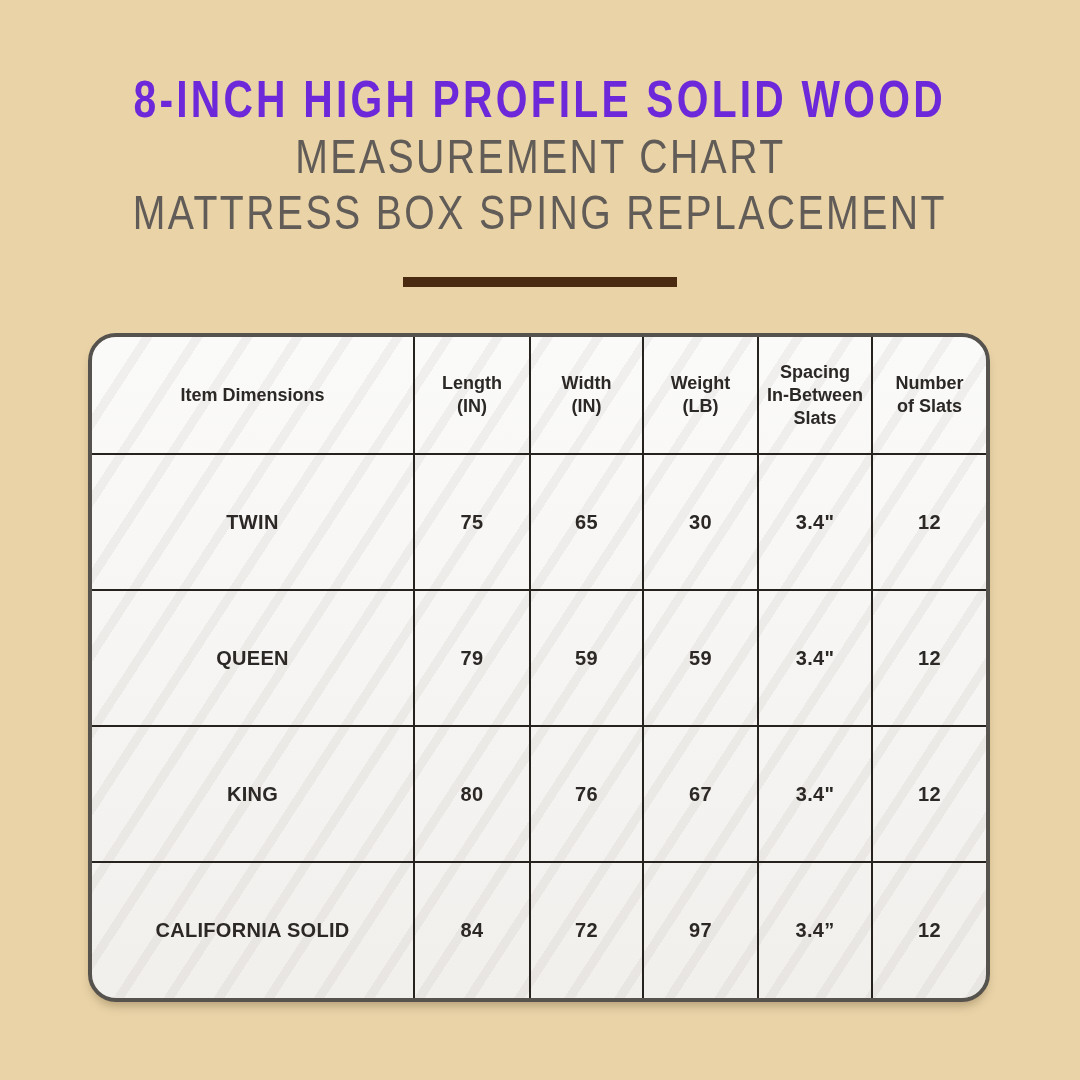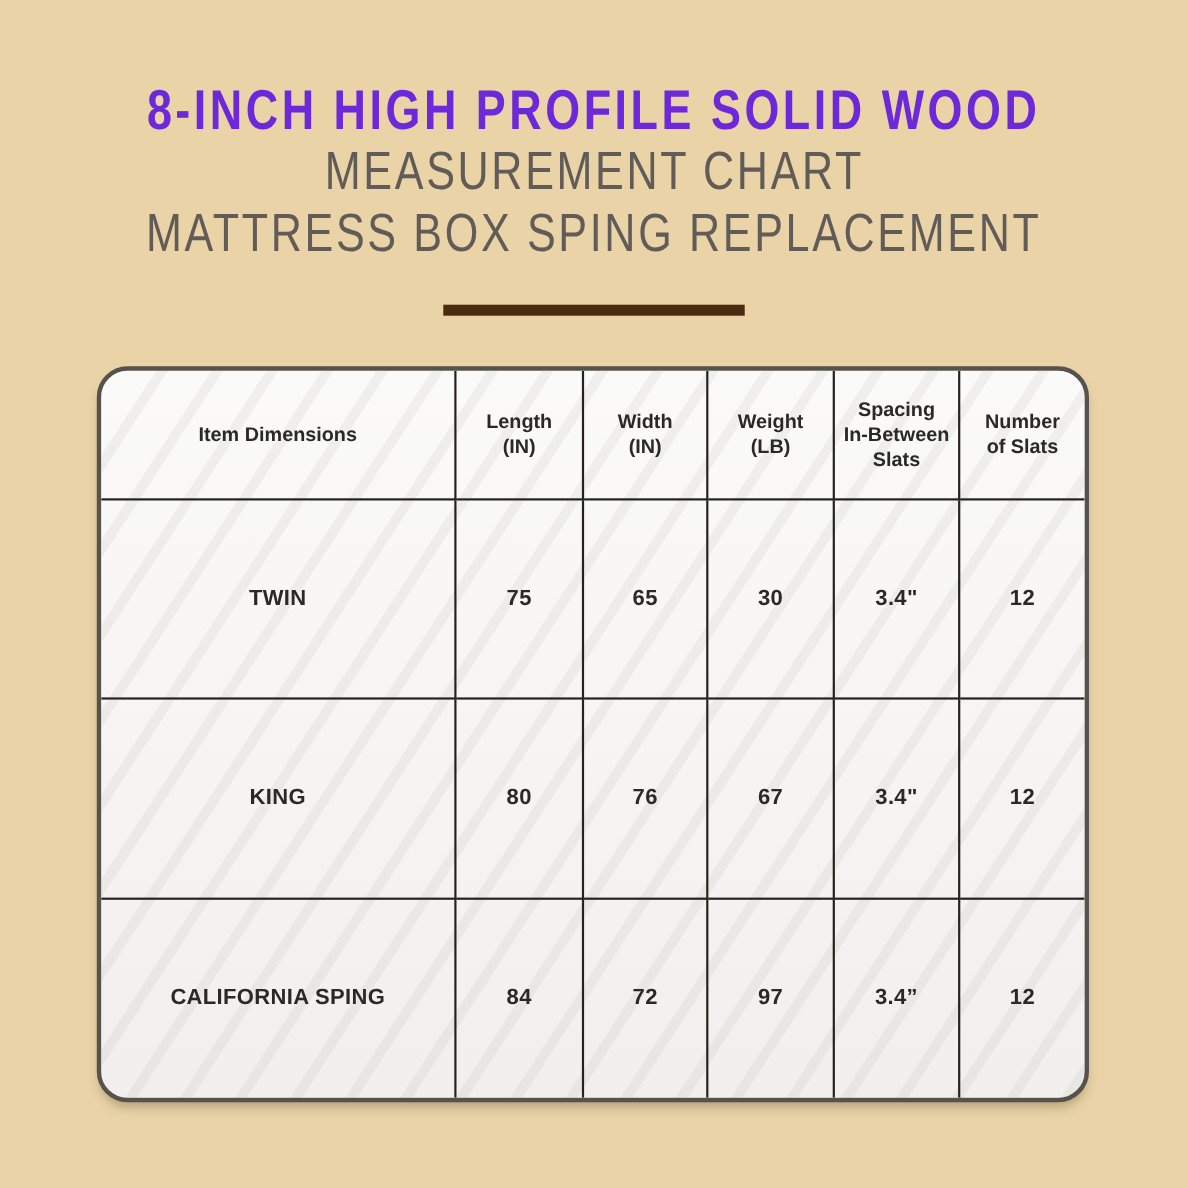--- a/index.html
+++ b/index.html
@@ -164,29 +164,37 @@
     <tbody>
       <tr>
         <td><span class="cell-label">TWIN</span></td>
         <td><span class="cell-label">75</span></td>
         <td><span class="cell-label">65</span></td>
         <td><span class="cell-label">30</span></td>
         <td><span class="cell-label">3.4"</span></td>
         <td><span class="cell-label">12</span></td>
       </tr>
       <tr>
+        <td><span class="cell-label">QUEEN</span></td>
+        <td><span class="cell-label">79</span></td>
+        <td><span class="cell-label">59</span></td>
+        <td><span class="cell-label">59</span></td>
+        <td><span class="cell-label">3.4"</span></td>
+        <td><span class="cell-label">12</span></td>
+      </tr>
+      <tr>
         <td><span class="cell-label">KING</span></td>
         <td><span class="cell-label">80</span></td>
         <td><span class="cell-label">76</span></td>
         <td><span class="cell-label">67</span></td>
         <td><span class="cell-label">3.4"</span></td>
         <td><span class="cell-label">12</span></td>
       </tr>
       <tr>
-        <td><span class="cell-label">CALIFORNIA SPING</span></td>
+        <td><span class="cell-label">CALIFORNIA SOLID</span></td>
         <td><span class="cell-label">84</span></td>
         <td><span class="cell-label">72</span></td>
         <td><span class="cell-label">97</span></td>
         <td><span class="cell-label">3.4”</span></td>
         <td><span class="cell-label">12</span></td>
       </tr>
     </tbody>
   </table>
 </div>
 

